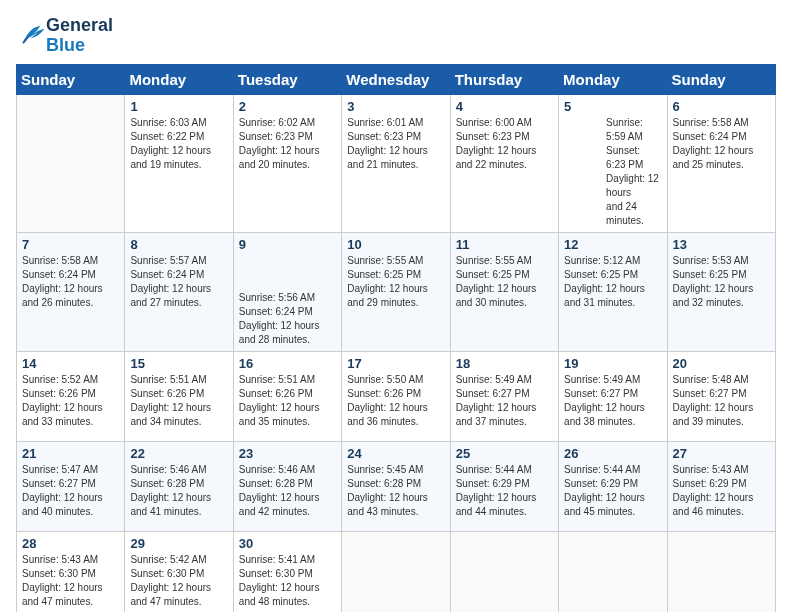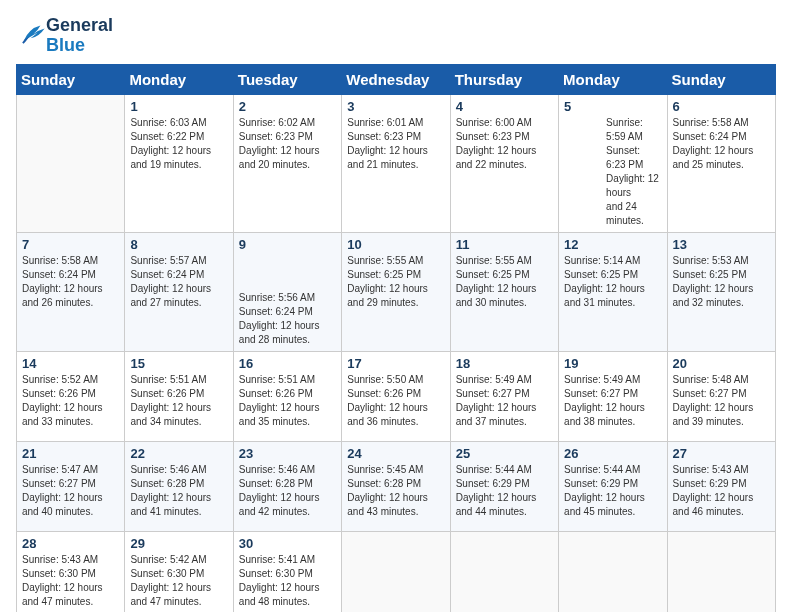--- a/index.html
+++ b/index.html
@@ -201,21 +201,21 @@
         </td>
         <td>
           <span class="day-num">11</span>
           <div class="day-info" style="white-space: pre-line;">Sunrise: 5:55 AM
 Sunset: 6:25 PM
 Daylight: 12 hours
 and 30 minutes.</div>
         </td>
         <td>
           <span class="day-num">12</span>
-          <div class="day-info" style="white-space: pre-line;">Sunrise: 5:14 AM
+          <div class="day-info" style="white-space: pre-line;">Sunrise: 5:12 AM
 Sunset: 6:25 PM
 Daylight: 12 hours
 and 31 minutes.</div>
         </td>
         <td>
           <span class="day-num">13</span>
           <div class="day-info" style="white-space: pre-line;">Sunrise: 5:53 AM
 Sunset: 6:25 PM
 Daylight: 12 hours
 and 32 minutes.</div>

